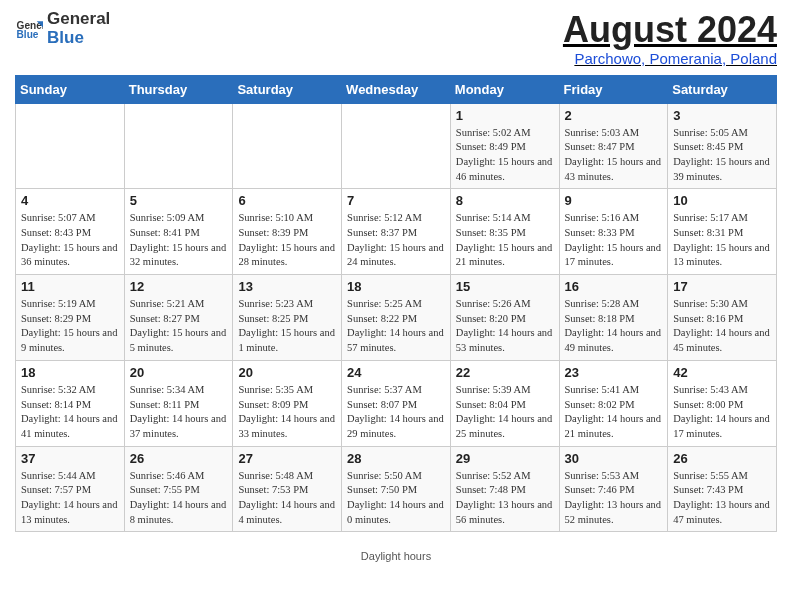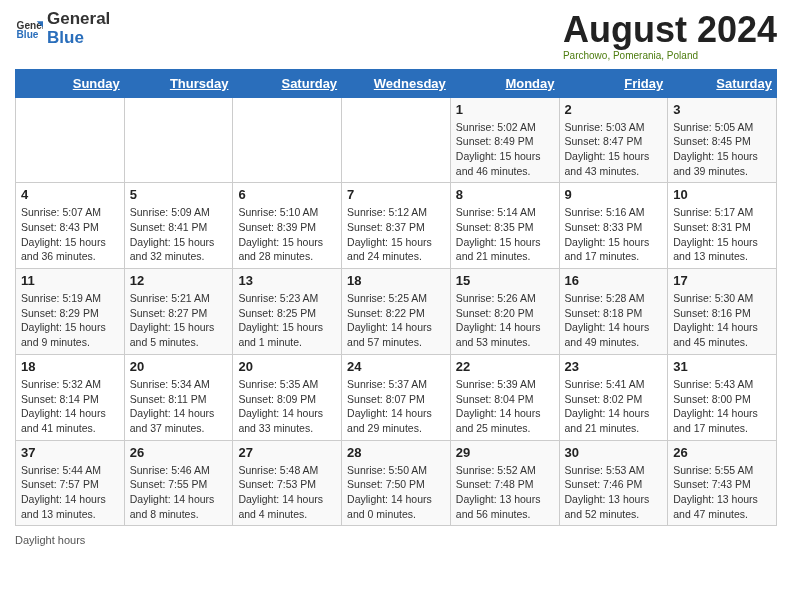--- a/index.html
+++ b/index.html
@@ -19,45 +19,46 @@
     .logo {
       display: flex;
       align-items: center;
       gap: 4px;
     }
     .logo-icon {
       width: 28px;
       height: 28px;
     }
     .title-block {
+      text-align: right;
+      text-decoration: underline;
     }
     .main-title {
       font-size: 36px;
       font-weight: bold;
       color: #222;
       line-height: 1.1;
     }
     .subtitle {
-      font-size: 10px;
-      color: #4d7c0f;
+      font-size: 15px;
+      color: #1d4ed8;
     }
     table {
       width: 100%;
       border-collapse: collapse;
       font-size: 11px;
     }
     thead tr th {
       background-color: #2a6ebb;
       color: #fff;
       padding: 6px 4px;
-      text-align: right;
+      text-align: left;
       font-size: 13px;
       font-weight: bold;
       border: 1px solid #2a6ebb;
-      text-decoration: underline;
     }
     tbody tr td {
       border: 1px solid #ccc;
       padding: 4px 5px;
       vertical-align: top;
       width: calc(100% / 7);
       min-height: 80px;
       height: 80px;
       background: #fff;
     }
@@ -67,29 +68,30 @@
     .day-num {
       font-weight: bold;
       font-size: 13px;
       margin-bottom: 3px;
       color: #222;
     }
     .day-info {
       font-size: 10.5px;
       color: #333;
       line-height: 1.4;
+      font-family: Liberation Serif, serif;
     }
     .empty-cell {
       background: #fff !important;
     }
     .footer-note {
-      margin-top: 8px;
+      margin-top: 18px;
       font-size: 11px;
       color: #555;
-      text-align: left;
+      text-align: center;
     }
   </style>
 </head>
 <body>
 
 <div class="header">
   <div class="logo">
     <svg class="logo-icon" viewBox="0 0 36 36">
       <text x="2" y="18" font-size="13" font-weight="bold" fill="#333">General</text>
       <text x="2" y="30" font-size="13" font-weight="bold" fill="#2a6ebb">Blue</text>
@@ -216,21 +218,21 @@
         </td>
         <td>
           <div class="day-num">22</div>
           <div class="day-info">Sunrise: 5:39 AM<br>Sunset: 8:04 PM<br>Daylight: 14 hours and 25 minutes.</div>
         </td>
         <td>
           <div class="day-num">23</div>
           <div class="day-info">Sunrise: 5:41 AM<br>Sunset: 8:02 PM<br>Daylight: 14 hours and 21 minutes.</div>
         </td>
         <td>
-          <div class="day-num">31</div>
+          <div class="day-num">42</div>
           <div class="day-info">Sunrise: 5:43 AM<br>Sunset: 8:00 PM<br>Daylight: 14 hours and 17 minutes.</div>
         </td>
       </tr>
       <tr>
         <td>
           <div class="day-num">37</div>
           <div class="day-info">Sunrise: 5:44 AM<br>Sunset: 7:57 PM<br>Daylight: 14 hours and 13 minutes.</div>
         </td>
         <td>
           <div class="day-num">26</div>

